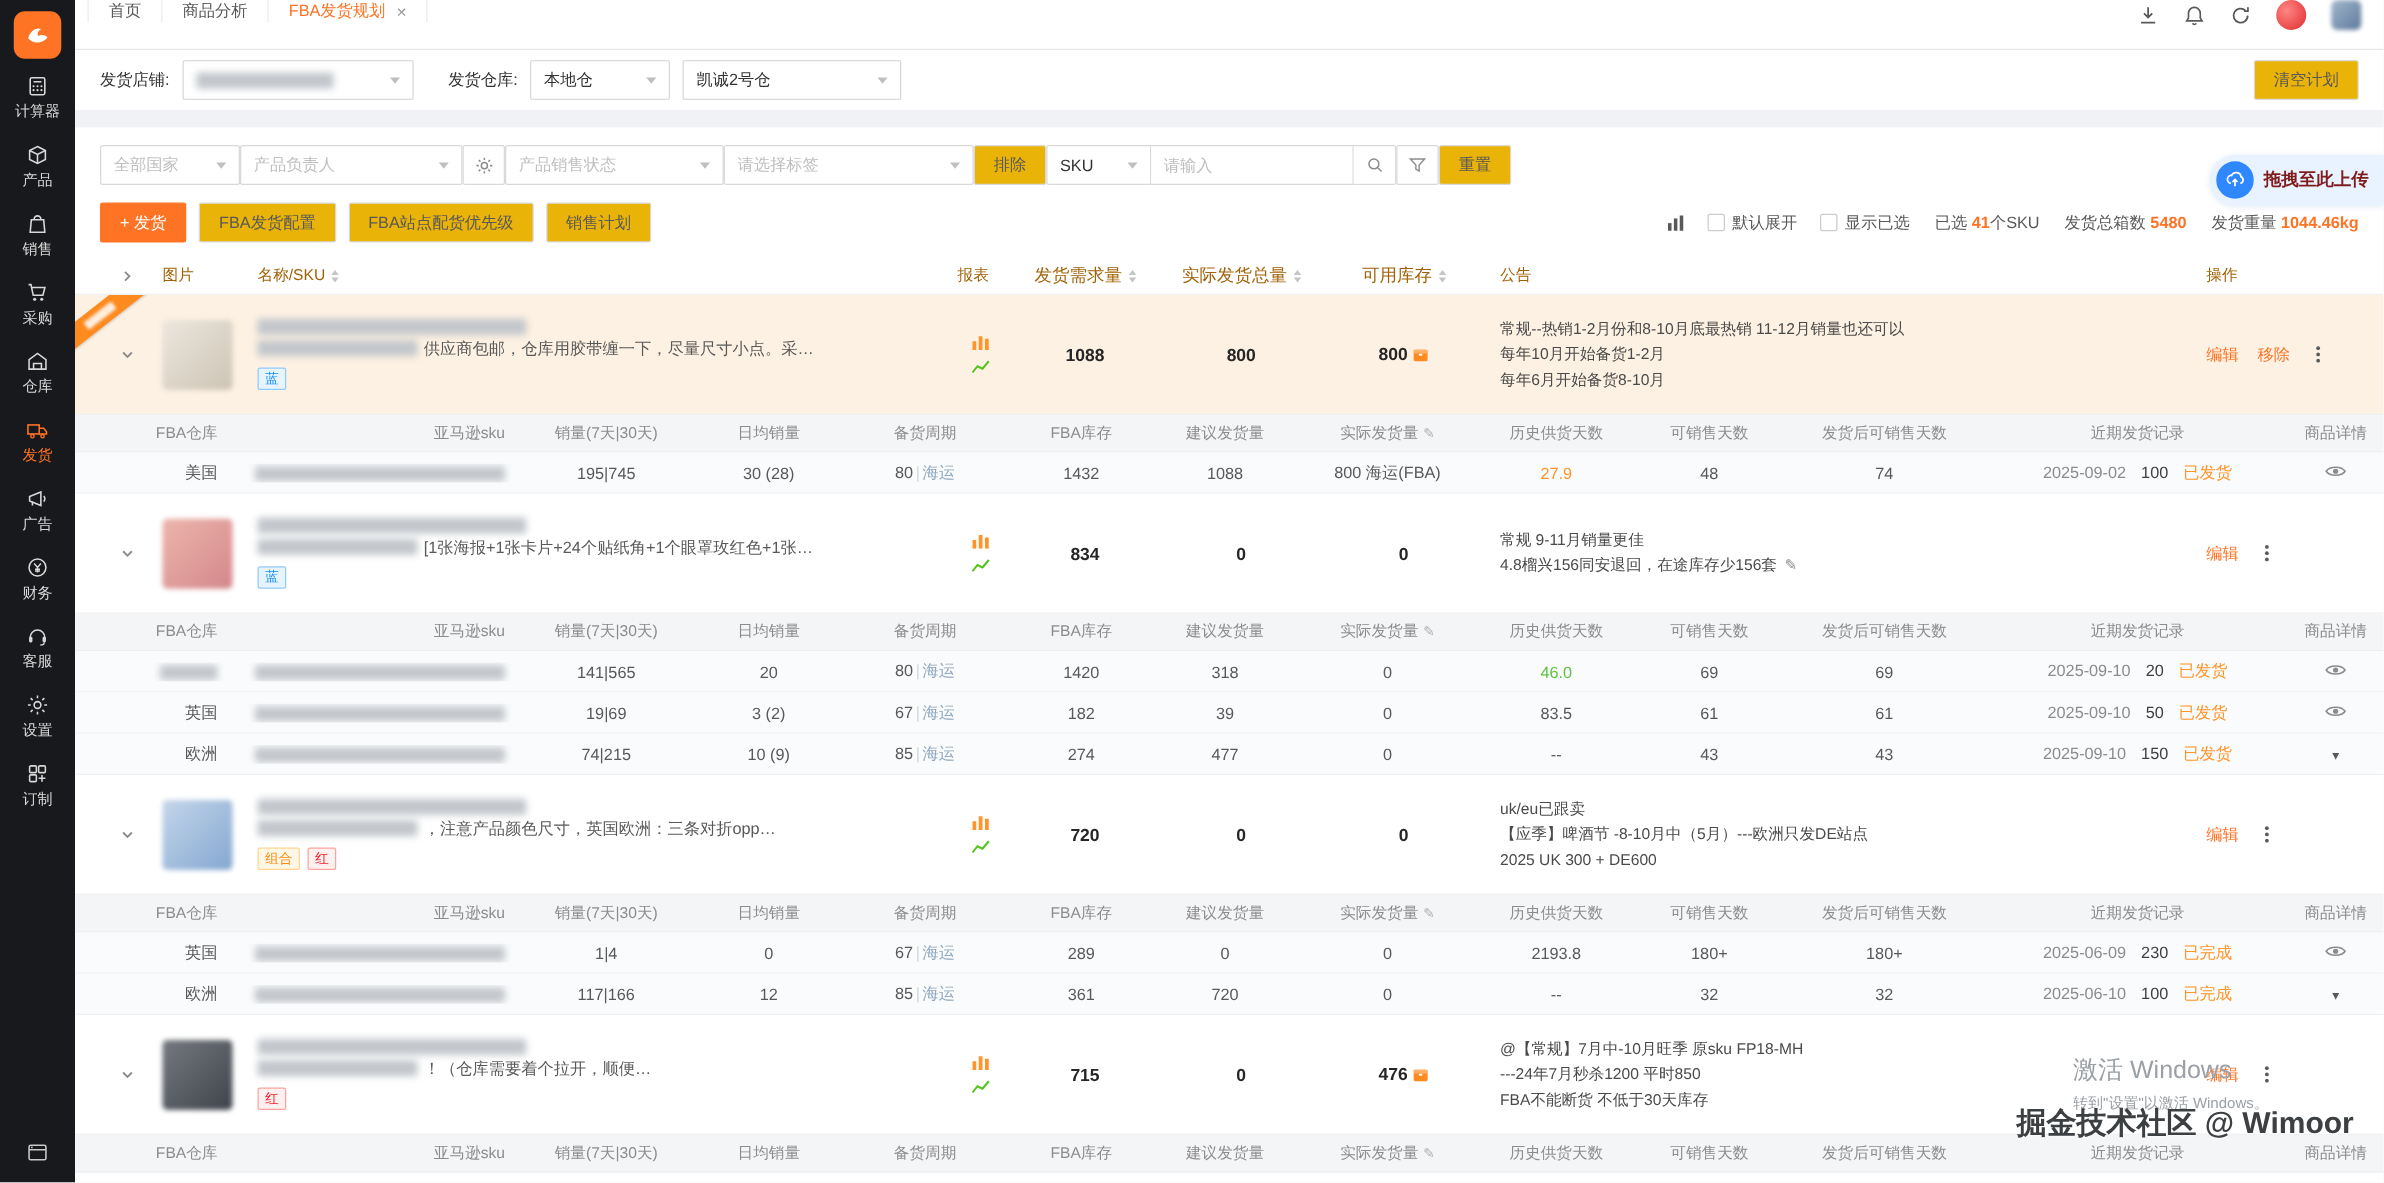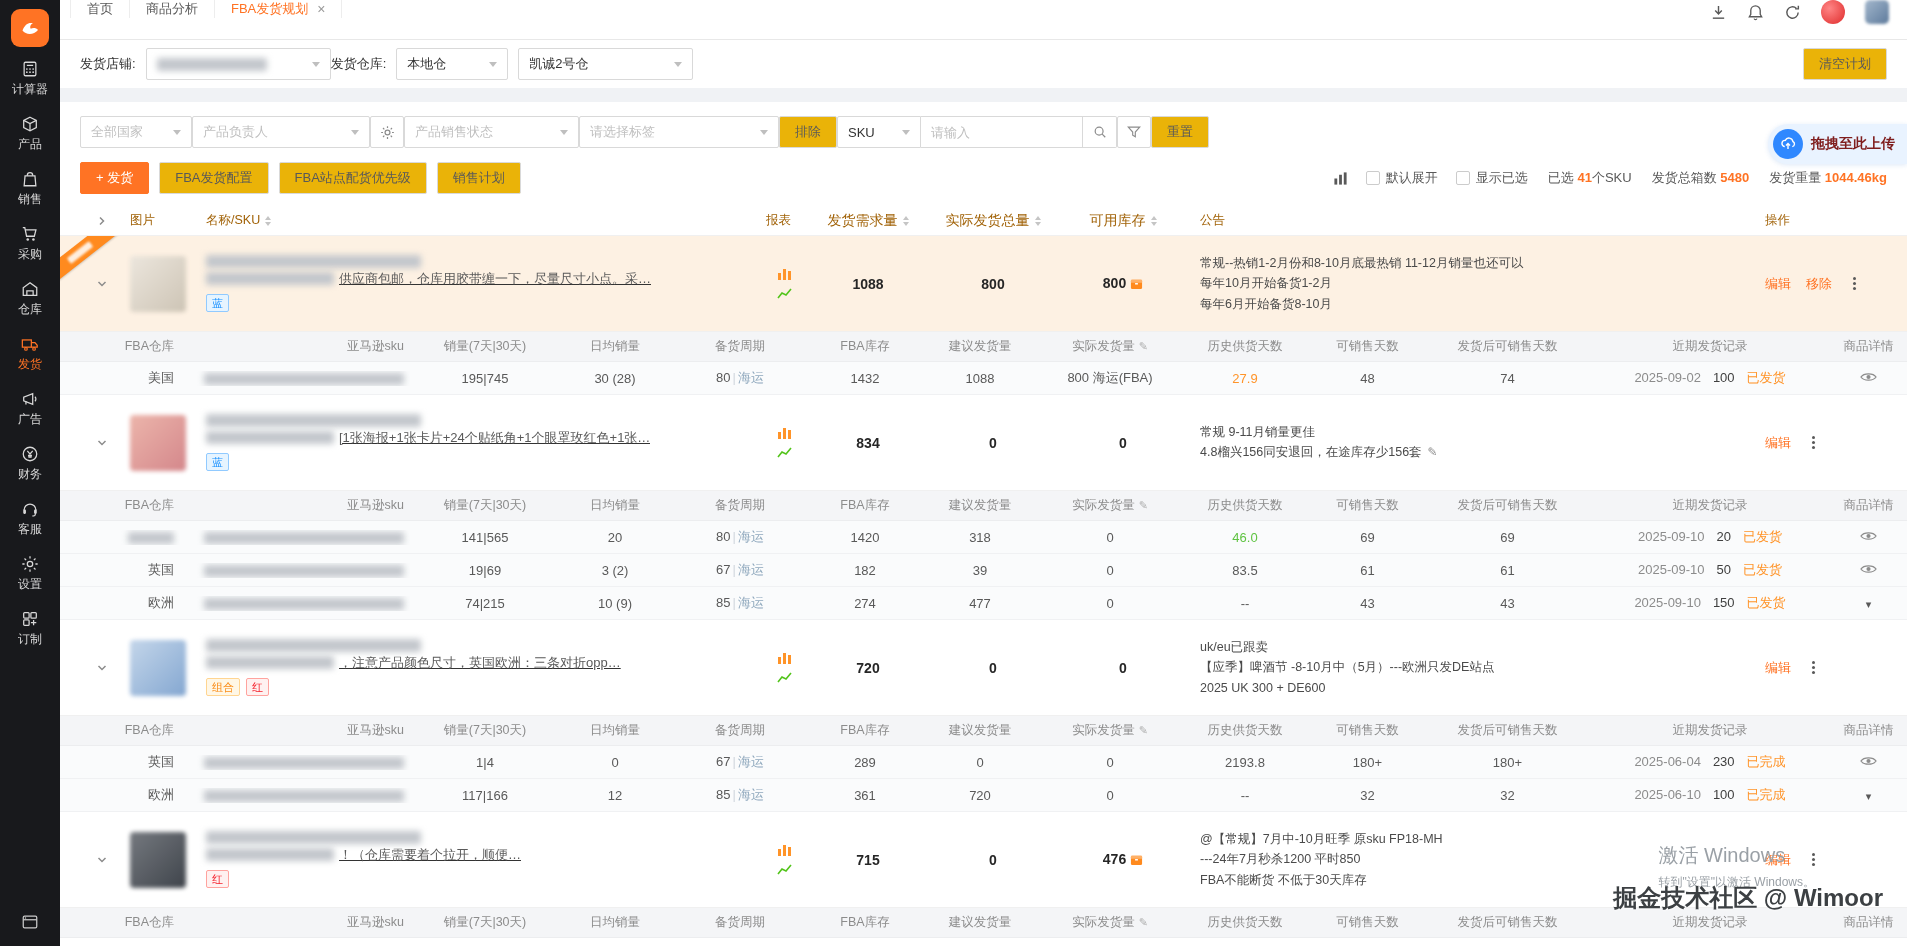--- a/index.html
+++ b/index.html
@@ -28,21 +28,21 @@
   .tab.active { color:#ff7324; }
   .tab-x { color:#999; font-size:14px; line-height:1; }
   .tb-right { margin-left:auto; display:flex; align-items:center; gap:20px; padding-right:18px; color:#595959; }
   .tb-ic { display:flex; cursor:pointer; }
   .avatar { width:24px; height:24px; border-radius:50%; cursor:pointer; }
   .avatar.red { background:radial-gradient(circle at 35% 35%, #ff8585, #df2b2b); }
   .avatar.blr { border-radius:5px; background:linear-gradient(135deg,#a3b7cc,#5d7a9b); filter:blur(1.5px); }
 
   .store-row { height:48px; background:#fff; display:flex; align-items:center; padding:0 20px; flex-shrink:0; }
   .lbl { color:#333; margin-right:10px; white-space:nowrap; }
-  .ml24 { }
+  .ml24 { margin-left:28px; }
   .mla { margin-left:auto; }
   .select { height:32px; border:1px solid #d9d9d9; border-radius:2px; background:#fff; display:flex; align-items:center; justify-content:space-between; gap:8px; padding:0 10px; color:#333; cursor:pointer; flex-shrink:0; }
   .select.ph > span:first-child { color:#bfbfbf; }
   .arr { width:0; height:0; border-left:4px solid transparent; border-right:4px solid transparent; border-top:5px solid #bfbfbf; flex-shrink:0; }
   .w185{width:185px;} .w112{width:112px;} .w175{width:175px;} .w178{width:178px;} .w200s{width:200px;} .w84{width:84px;}
   .btn { height:32px; padding:0 15px; border:1px solid #d9d9d9; border-radius:2px; background:#eab308; color:#595959; font-size:13px; font-family:inherit; cursor:pointer; white-space:nowrap; }
   .btn.primary { background:#ff7324; border-color:#ff7324; color:#fff; }
 
   .body-panel { margin-top:14px; background:#fff; flex:1; min-height:0; display:flex; flex-direction:column; }
   .filter-row { display:flex; align-items:center; padding:14px 20px 0 20px; flex-shrink:0; }
@@ -80,21 +80,21 @@
 
   .g-main { min-height:96px; background:#fff; border-bottom:1px solid #f0f0f0; position:relative; overflow:hidden; }
   .g-main.hl { background:#fdf1e3; }
   .ribbon { position:absolute; left:-30px; top:8px; width:100px; height:17px; background:#ff8a1e; transform:rotate(-38deg); box-shadow:0 1px 2px rgba(0,0,0,.18); }
   .ribbon::after { content:""; position:absolute; left:36px; top:5px; width:28px; height:7px; background:rgba(255,255,255,.85); border-radius:1px; filter:blur(1.2px); }
   .pimg { width:56px; height:56px; border-radius:4px; display:block; filter:blur(2px); }
   .t-light{background:linear-gradient(135deg,#ece6dd,#cdc4b5);}
   .t-pink{background:linear-gradient(135deg,#ecb5ab,#d4878b);}
   .t-blue{background:linear-gradient(135deg,#c4d6ea,#84a7d1);}
   .t-dark{background:linear-gradient(135deg,#75797f,#3f444b);}
-  .name-c .nl { line-height:21px; display:flex; align-items:center; gap:5px; min-width:0;text-decoration:underline; }
+  .name-c .nl { line-height:21px; display:flex; align-items:center; gap:5px; min-width:0; }
   .nsfx { color:#595959; white-space:nowrap; overflow:hidden; text-overflow:ellipsis; }
   .blur-bar { display:inline-block; height:13px; background:#c3c7cc; border-radius:2px; filter:blur(3px); flex-shrink:0; }
   .bw1{width:215px;} .bw2{width:128px;} .bwsku{width:200px;height:12px;vertical-align:middle;} .bwwh{width:46px;height:12px;vertical-align:middle;}
   .tagrow { margin-top:5px; display:flex; gap:6px; }
   .tag { height:18px; line-height:16px; padding:0 5px; border:1px solid; border-radius:2px; font-size:11px; }
   .tg-blue{color:#1890ff;border-color:#91caff;background:#e6f4ff;}
   .tg-red{color:#f5222d;border-color:#ffa39e;background:#fff1f0;}
   .tg-orange{color:#fa8c16;border-color:#ffd591;background:#fff7e6;}
   .report-c { display:flex; flex-direction:column; gap:7px; align-items:center; }
   .mini-ic { display:flex; cursor:pointer; }
@@ -705,21 +705,21 @@
                 <div class="sc sku"><span class="blur-bar bwsku"></span></div>
                 <div class="sc sales">1|4</div>
                 <div class="sc daily">0</div>
                 <div class="sc cycle"><span class="cd">67</span><span class="sep">|</span><span class="mode">海运</span></div>
                 <div class="sc fba">289</div>
                 <div class="sc suggest">0</div>
                 <div class="sc actual2">0</div>
                 <div class="sc history ">2193.8</div>
                 <div class="sc days">180+</div>
                 <div class="sc after">180+</div>
-                <div class="sc record"><span class="rdate">2025-06-04</span><span class="rqty">230</span><span class="rstat">已完成</span></div>
+                <div class="sc record"><span class="rdate">2025-06-09</span><span class="rqty">230</span><span class="rstat">已完成</span></div>
                 <div class="sc detail"><span class="eye">
                     <svg viewBox="0 0 18 12" width="17" height="12">
                       <path d="M1 6 C4 1.5 14 1.5 17 6 C14 10.5 4 10.5 1 6 Z" fill="none" stroke="#8c8c8c" stroke-width="1.3"></path>
                       <circle cx="9" cy="6" r="2.2" fill="#8c8c8c"></circle>
                     </svg>
                   </span></div>
               </div>
               <div class="sub-row">
                 <div class="sc wh">欧洲</div>
                 <div class="sc sku"><span class="blur-bar bwsku"></span></div>

